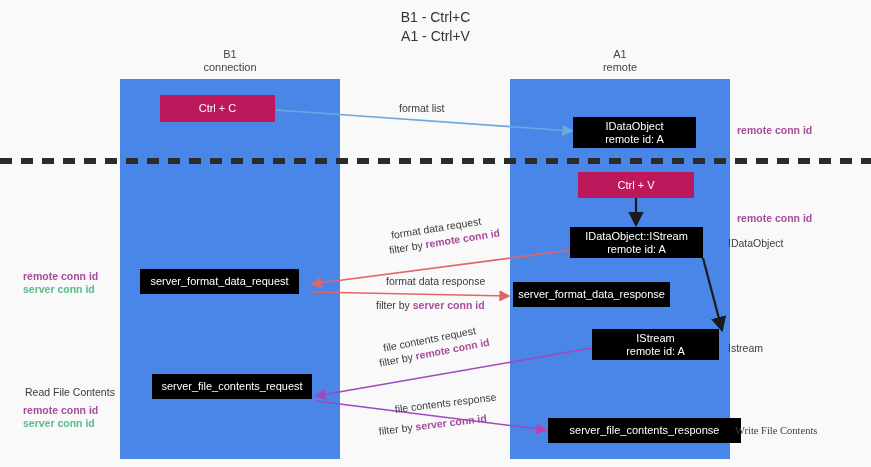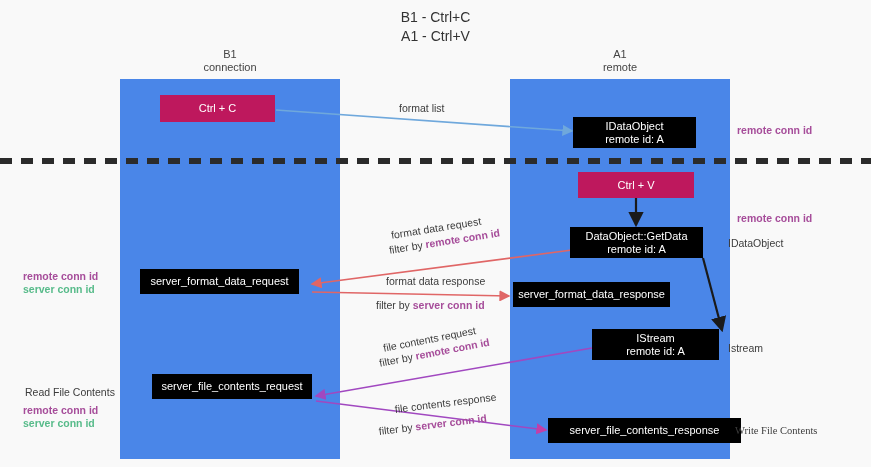--- a/index.html
+++ b/index.html
@@ -141,21 +141,21 @@
   <div class="node orange" style="left:573px; top:117px; width:123px; height:31px;">
     <span class="node-line">IDataObject</span>
     <span class="node-line">remote id: A</span>
   </div>
 
   <div class="node green2" style="left:578px; top:172px; width:116px; height:26px;">
     <span class="node-line">Ctrl + V</span>
   </div>
 
   <div class="node orange" style="left:570px; top:227px; width:133px; height:31px;">
-    <span class="node-line">DataObject::GetData</span>
+    <span class="node-line">IDataObject::IStream</span>
     <span class="node-line">remote id: A</span>
   </div>
 
   <div class="node orange" style="left:140px; top:269px; width:159px; height:25px;">
     <span class="node-line">server_format_data_request</span>
   </div>
 
   <div class="node orange" style="left:513px; top:282px; width:157px; height:25px;">
     <span class="node-line">server_format_data_response</span>
   </div>

